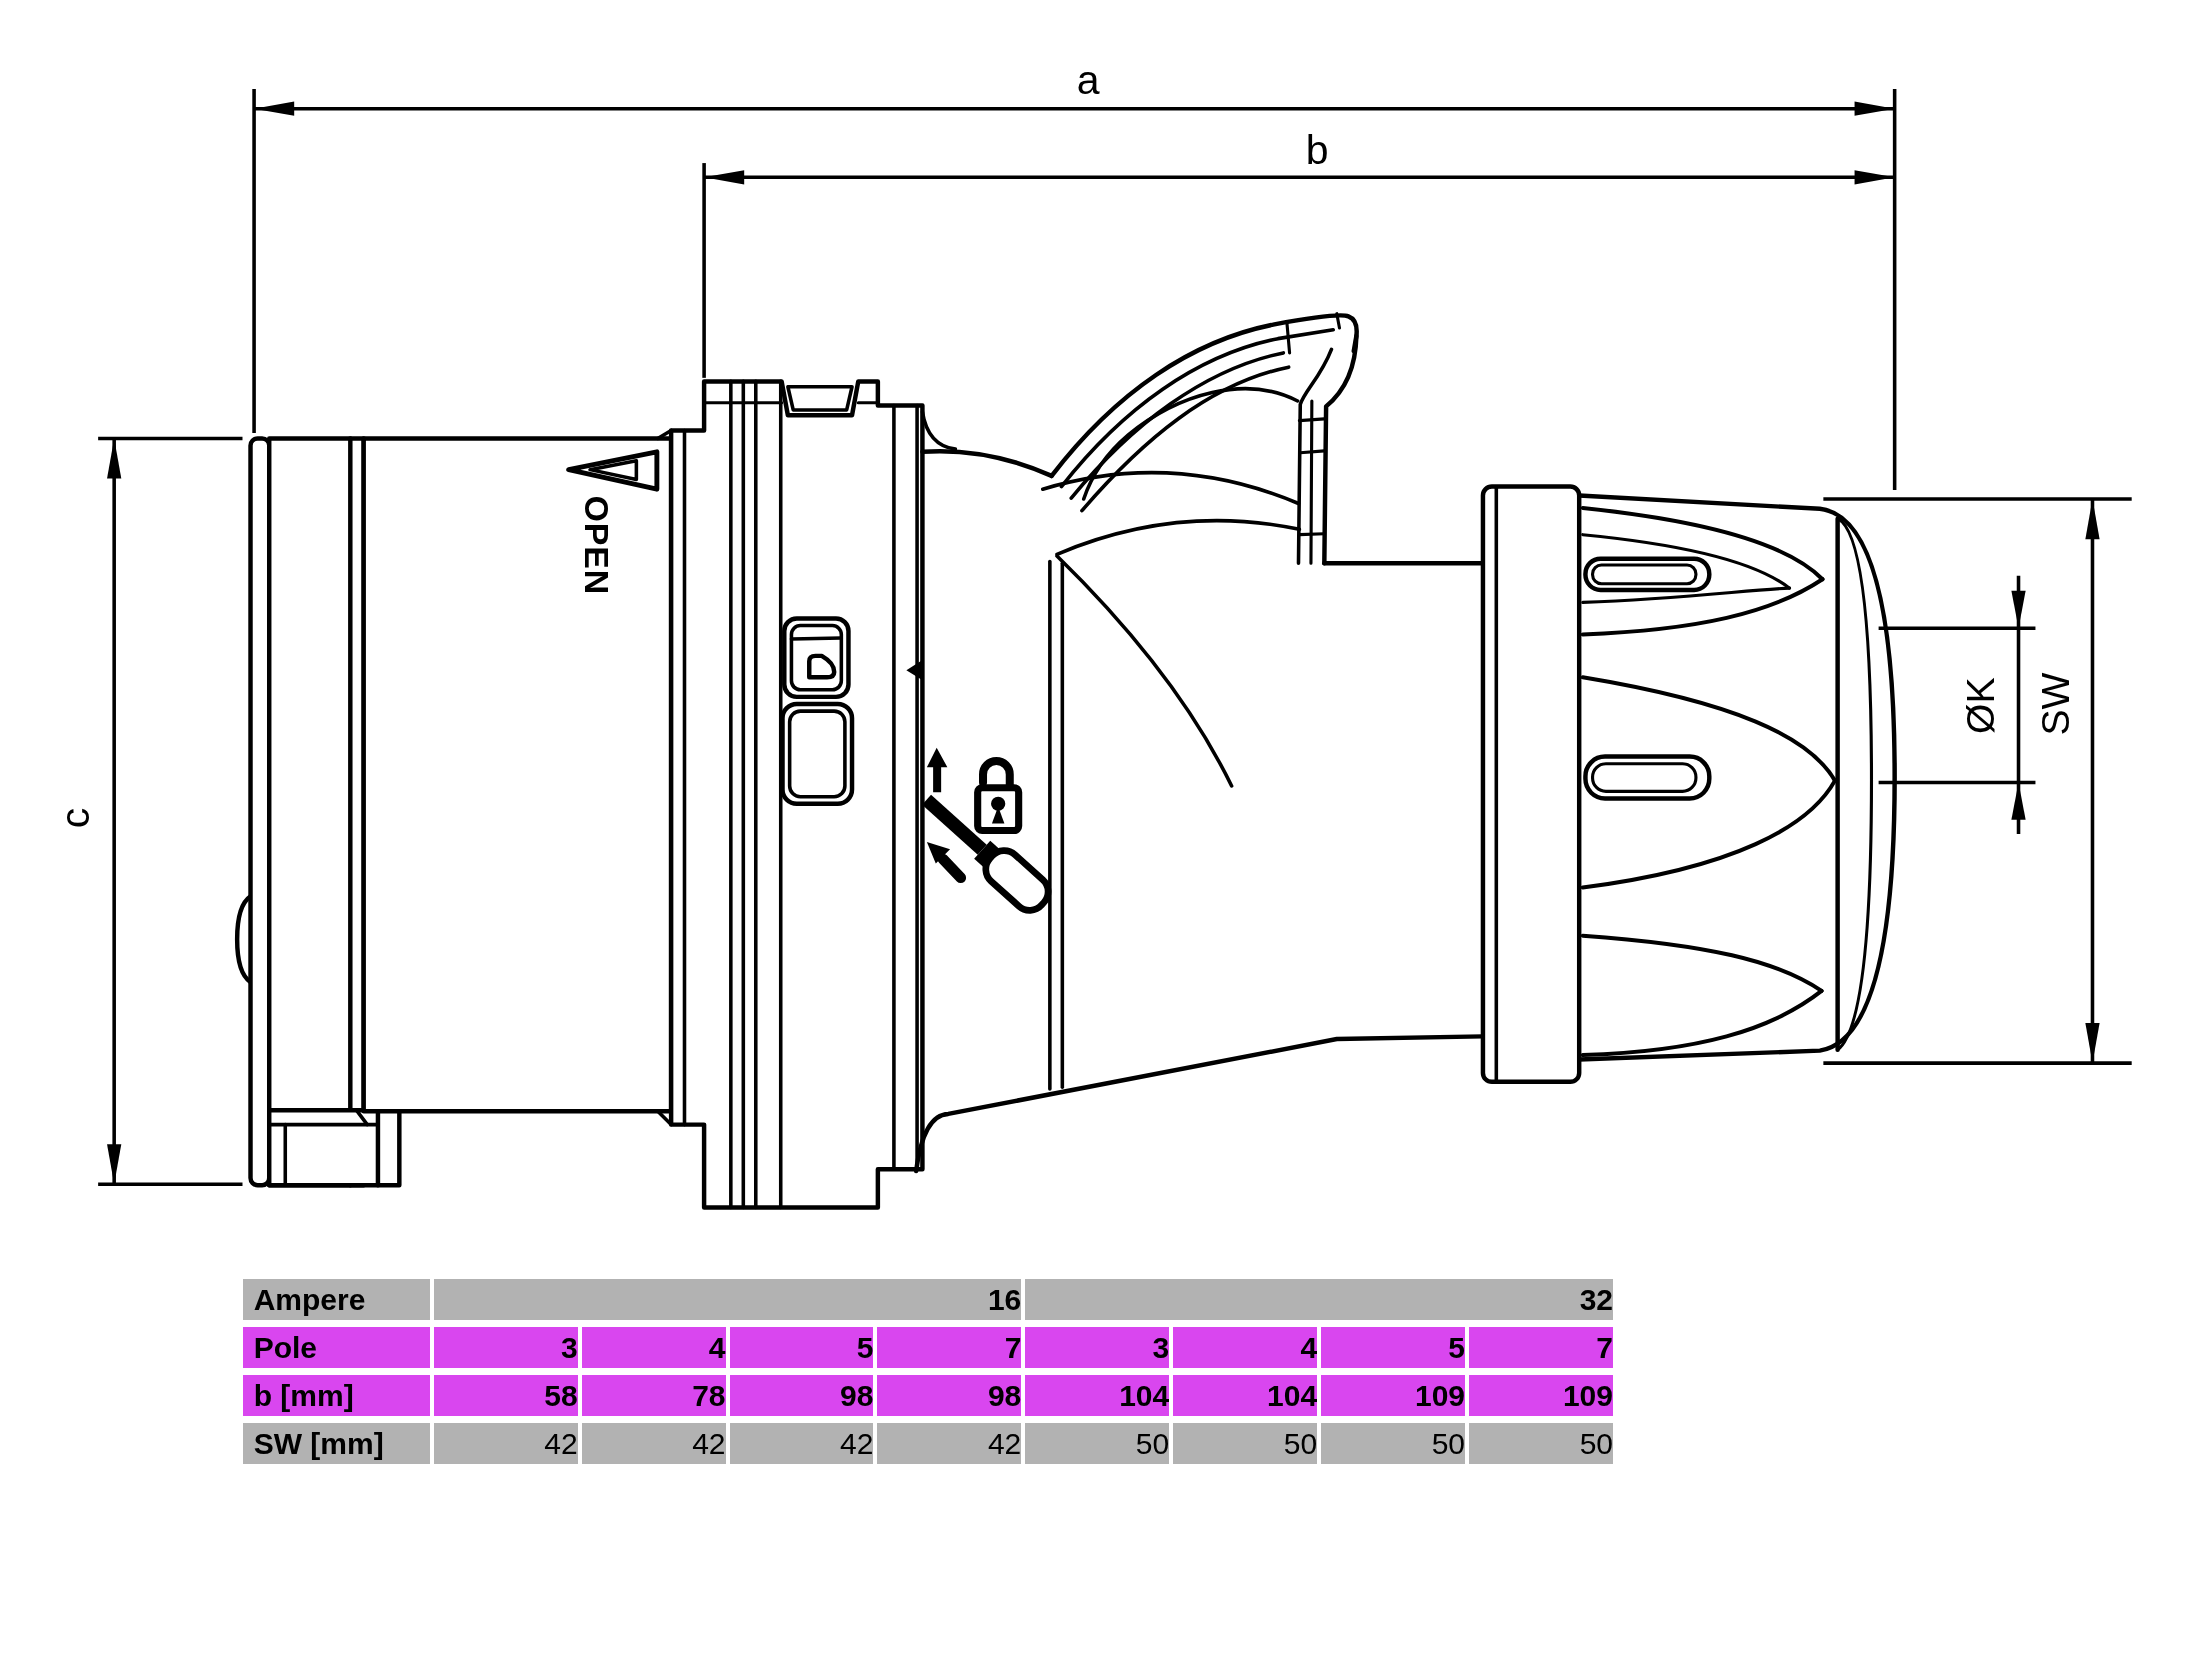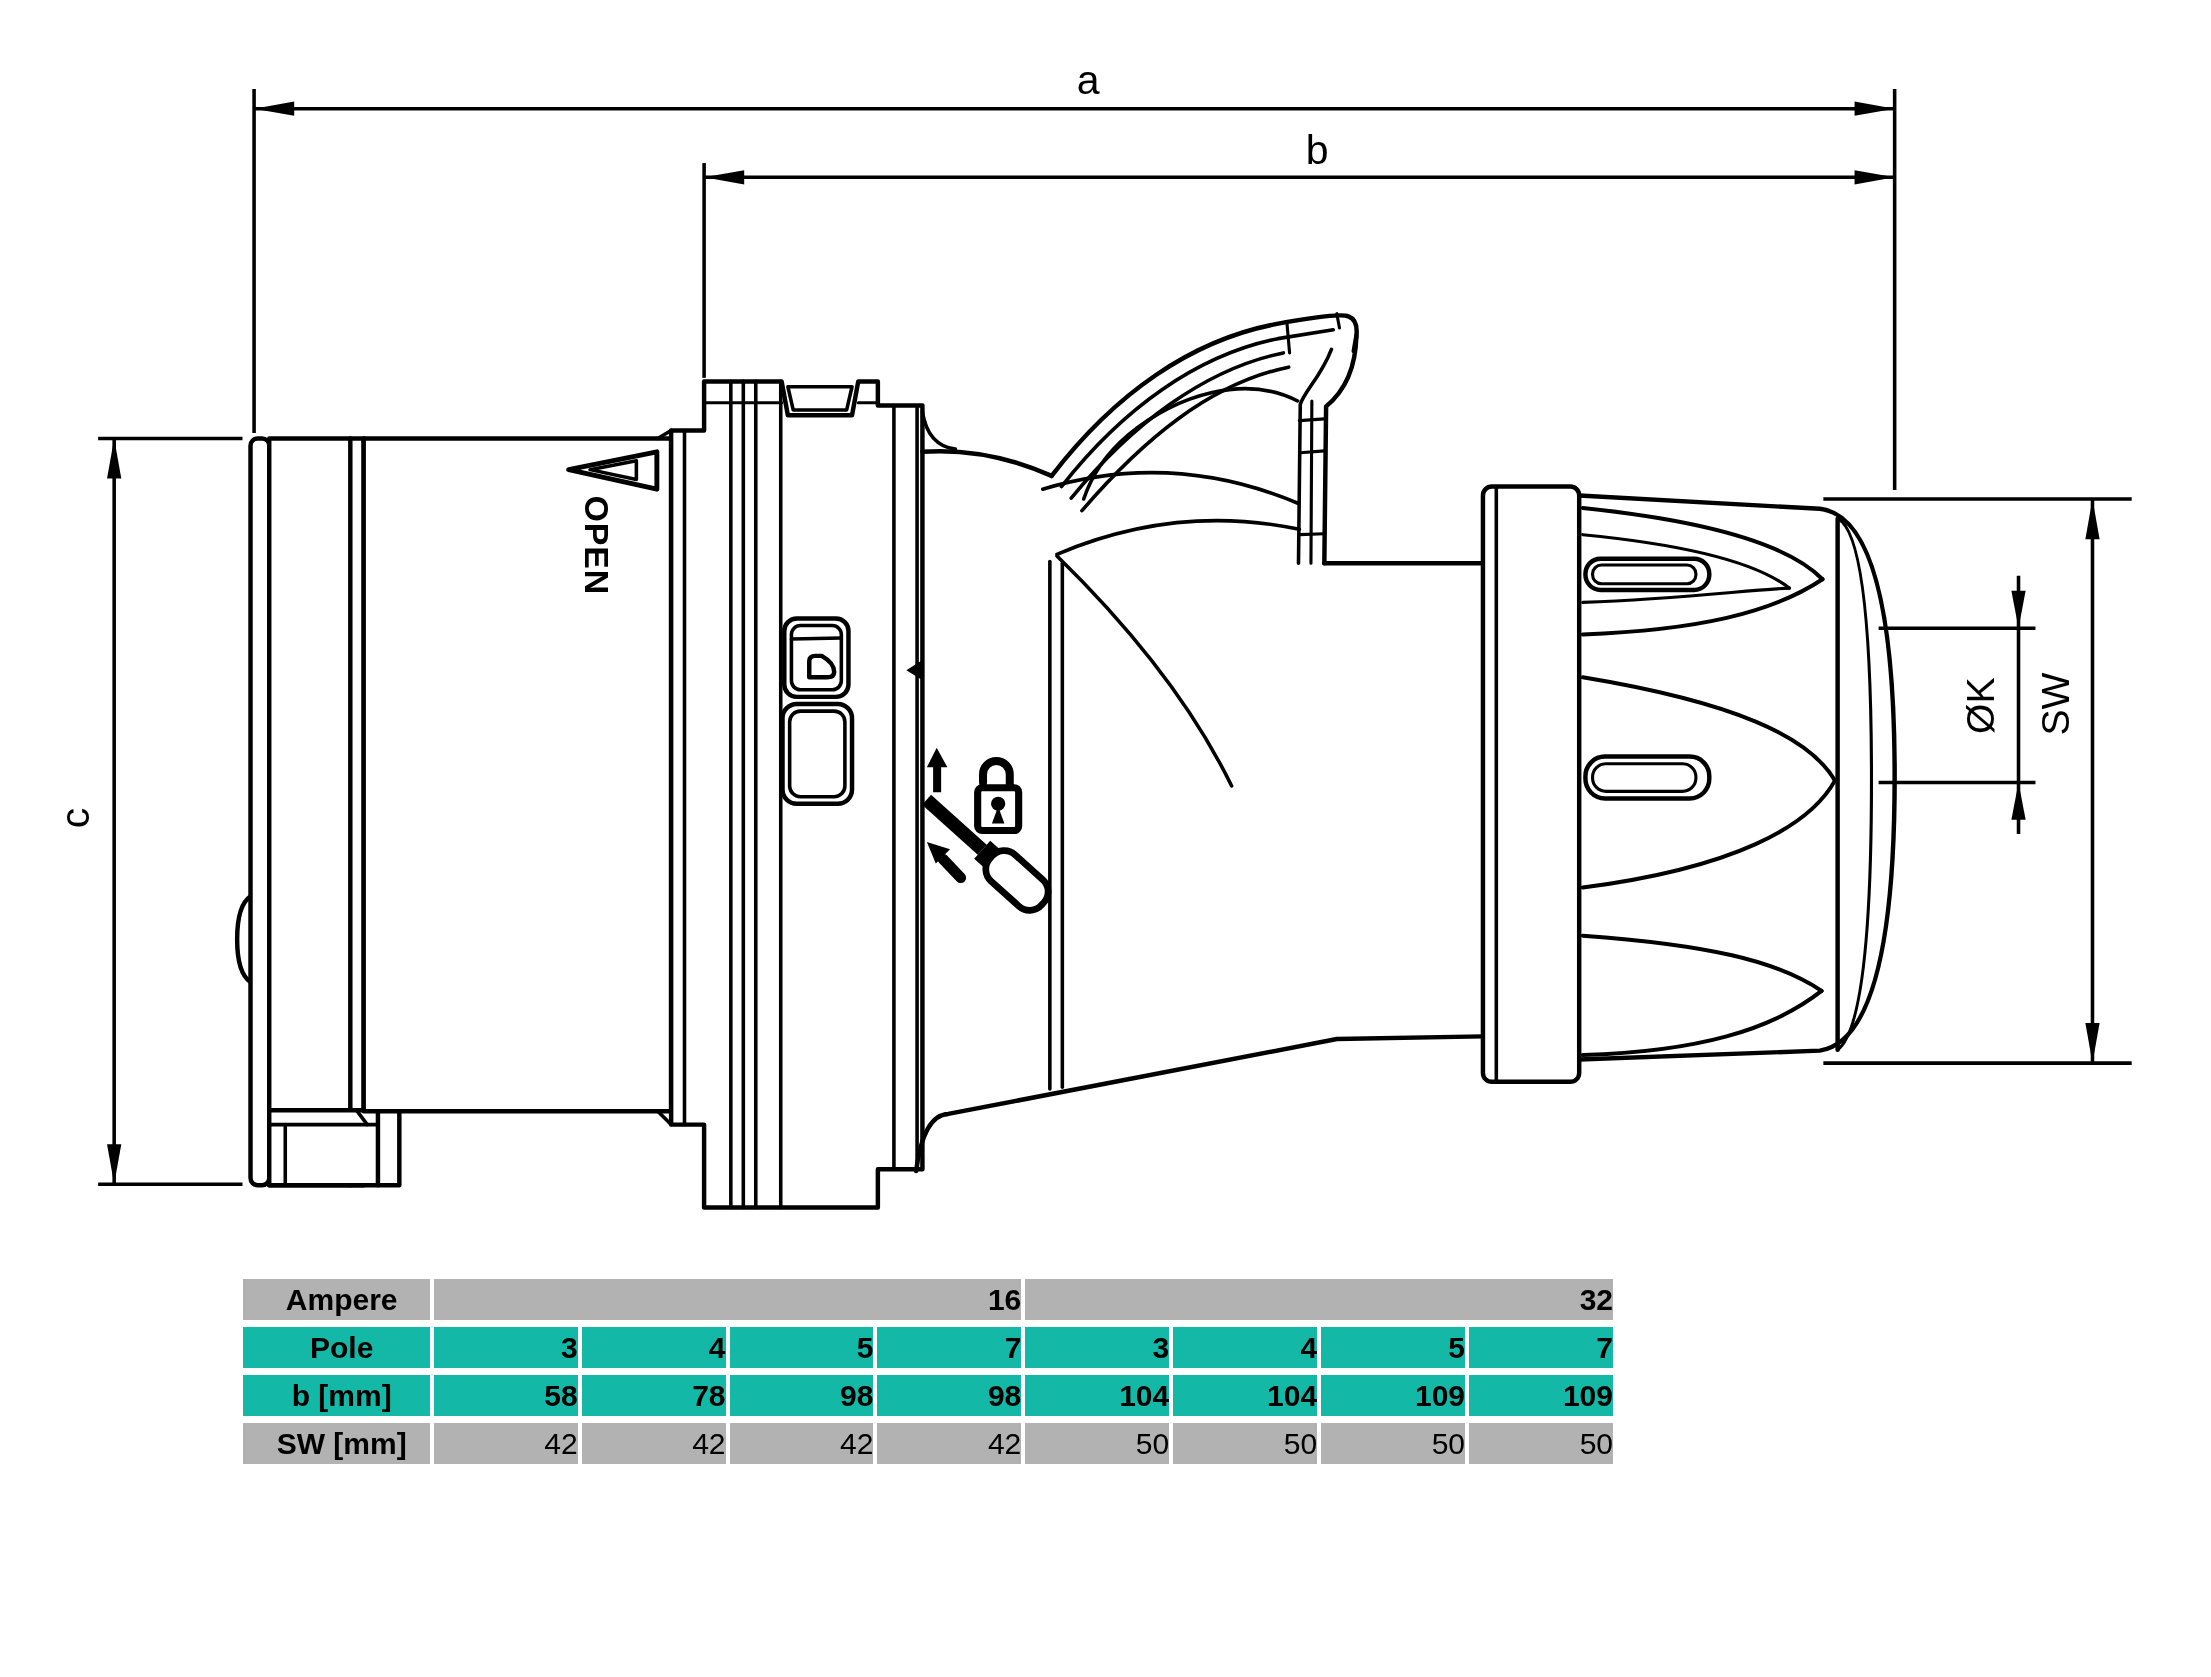--- a/index.html
+++ b/index.html
@@ -8,23 +8,23 @@
   svg{position:absolute;left:0;top:0;}
   svg text{font-family:"Liberation Sans",sans-serif;fill:#000;}
   .dimlbl{font-size:46px;}
   .dimlbl-sm{font-size:44px;}
   .openlbl{font-size:38px;font-weight:bold;letter-spacing:1px;}
 
   table.dim{border-collapse:separate;border-spacing:4.5px 7.1px;table-layout:fixed;
     position:absolute;left:239px;top:1272px;width:1378px;
     font-size:30px;color:#000;}
   table.dim td,table.dim th{height:41px;text-align:right;padding:0;overflow:hidden;white-space:nowrap;}
-  table.dim th.lbl{text-align:center;padding-left:10.7px;font-weight:bold;width:176px;}
+  table.dim th.lbl{text-align:left;padding-left:10.7px;font-weight:bold;width:176px;}
   table.dim tr.dark>*{background:#b2b2b2;}
-  table.dim tr.light>*{background:#14b8a6;}
+  table.dim tr.light>*{background:#d946ef;}
   table.dim tr.boldvals td{font-weight:bold;}
   table.dim tr.hdr td{font-weight:bold;}
 </style>
 </head>
 <body>
 
 <div id="stage">
 <svg width="2212" height="1678" viewBox="0 0 2482 1883">
 
   <g stroke="#000" fill="none" stroke-width="5" stroke-linecap="round" stroke-linejoin="round">

